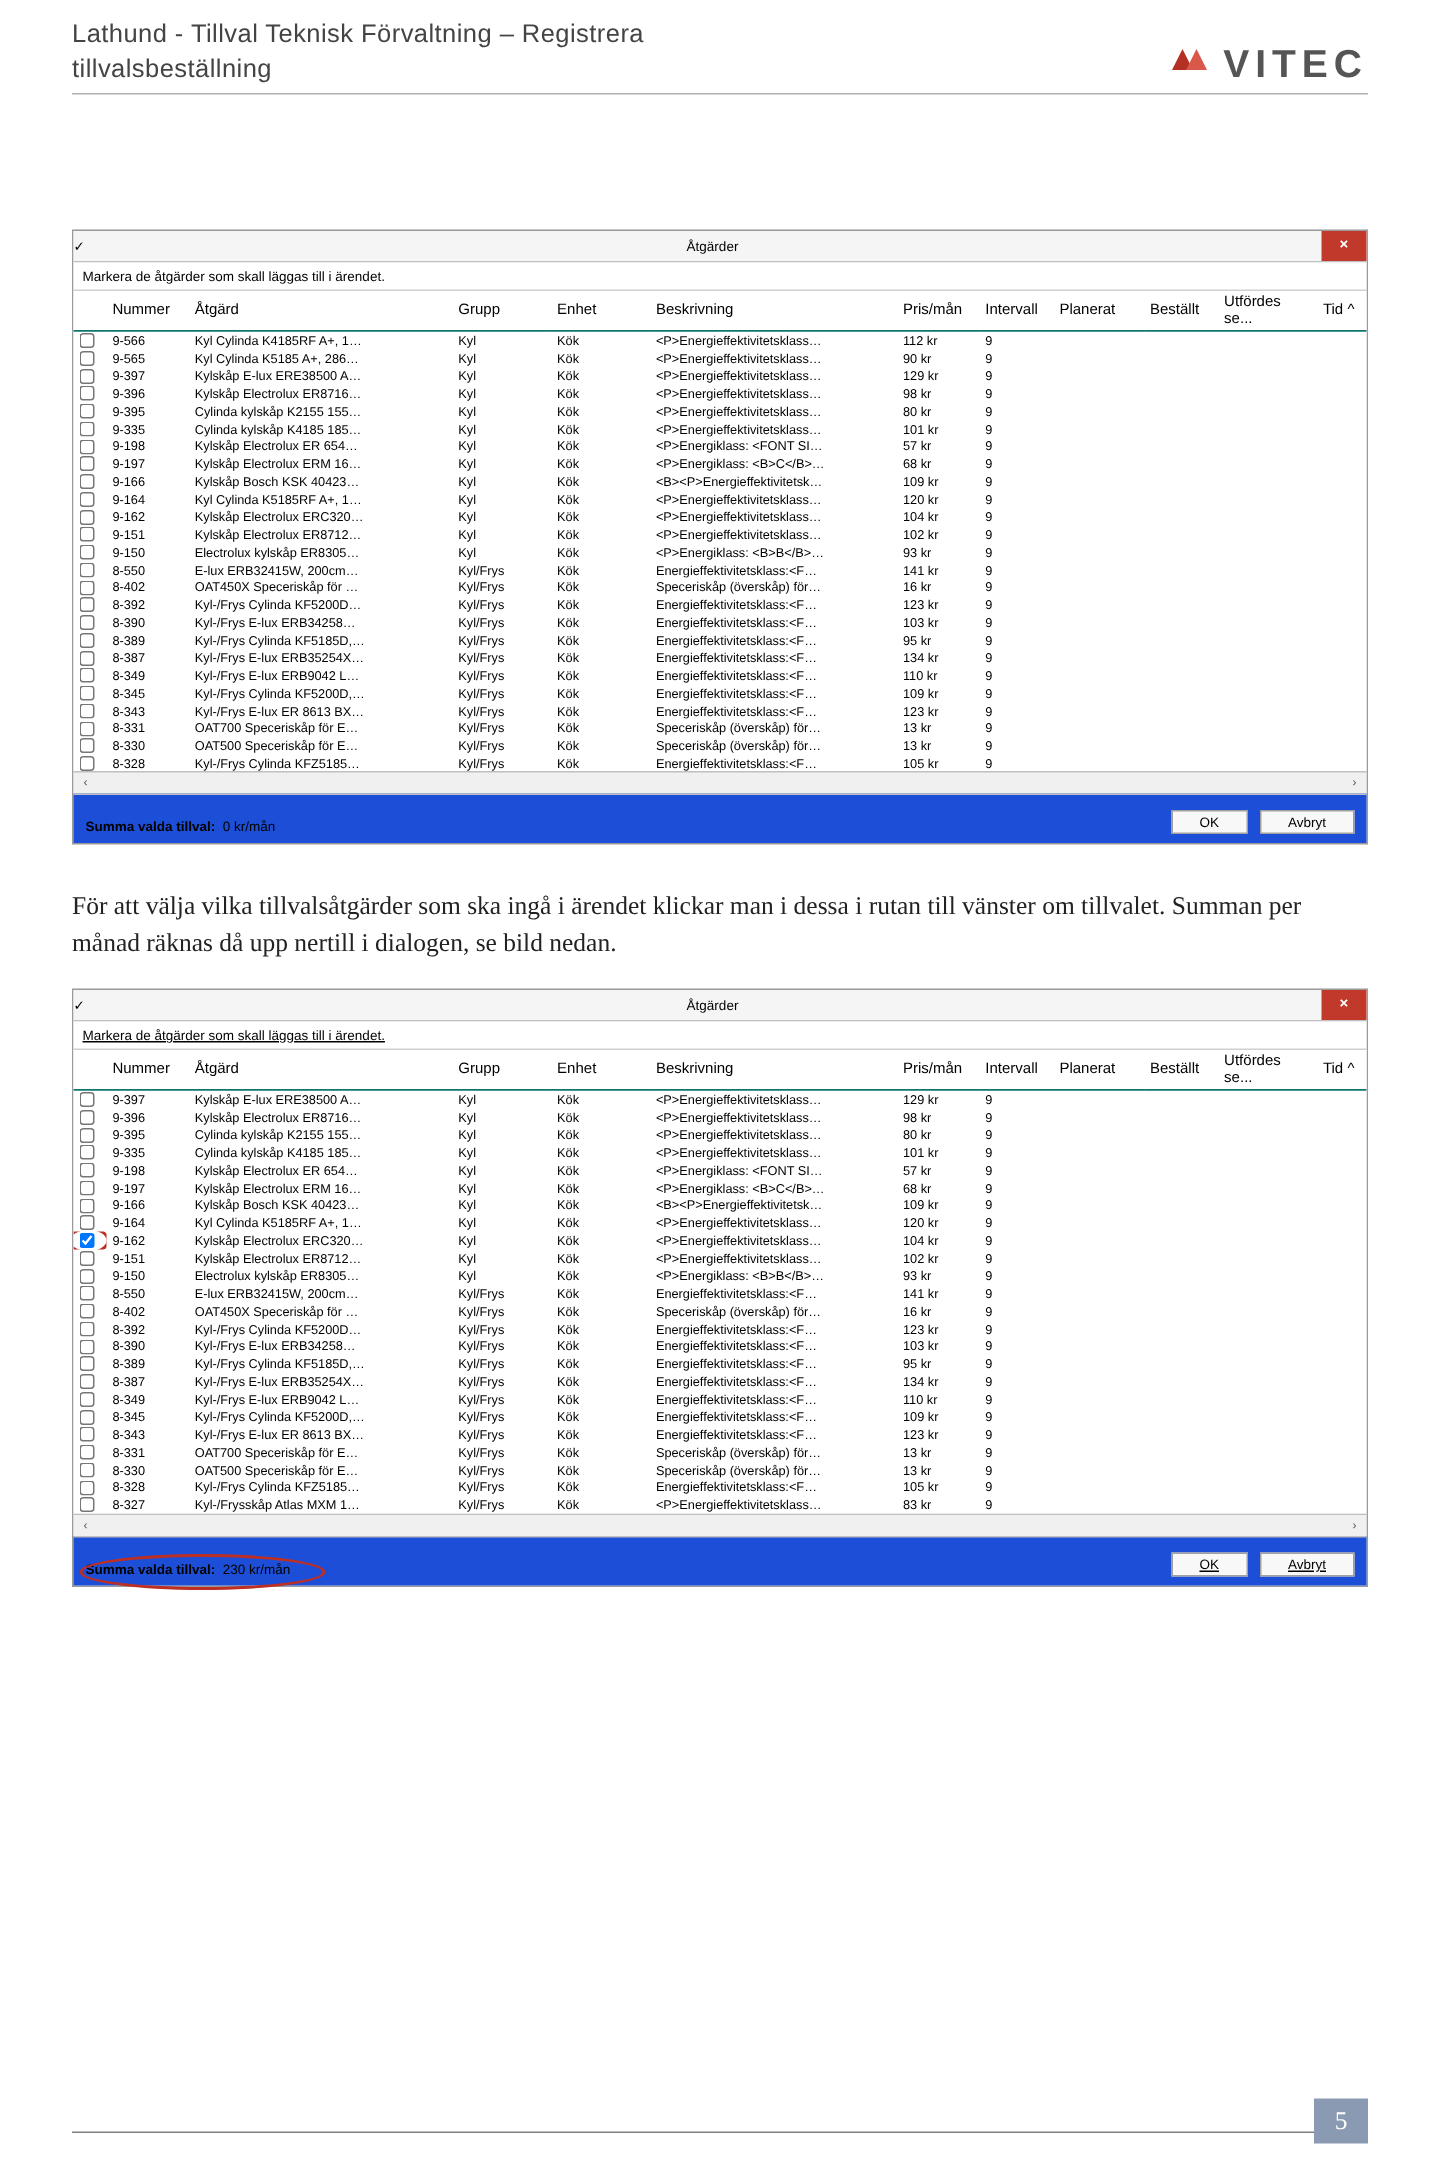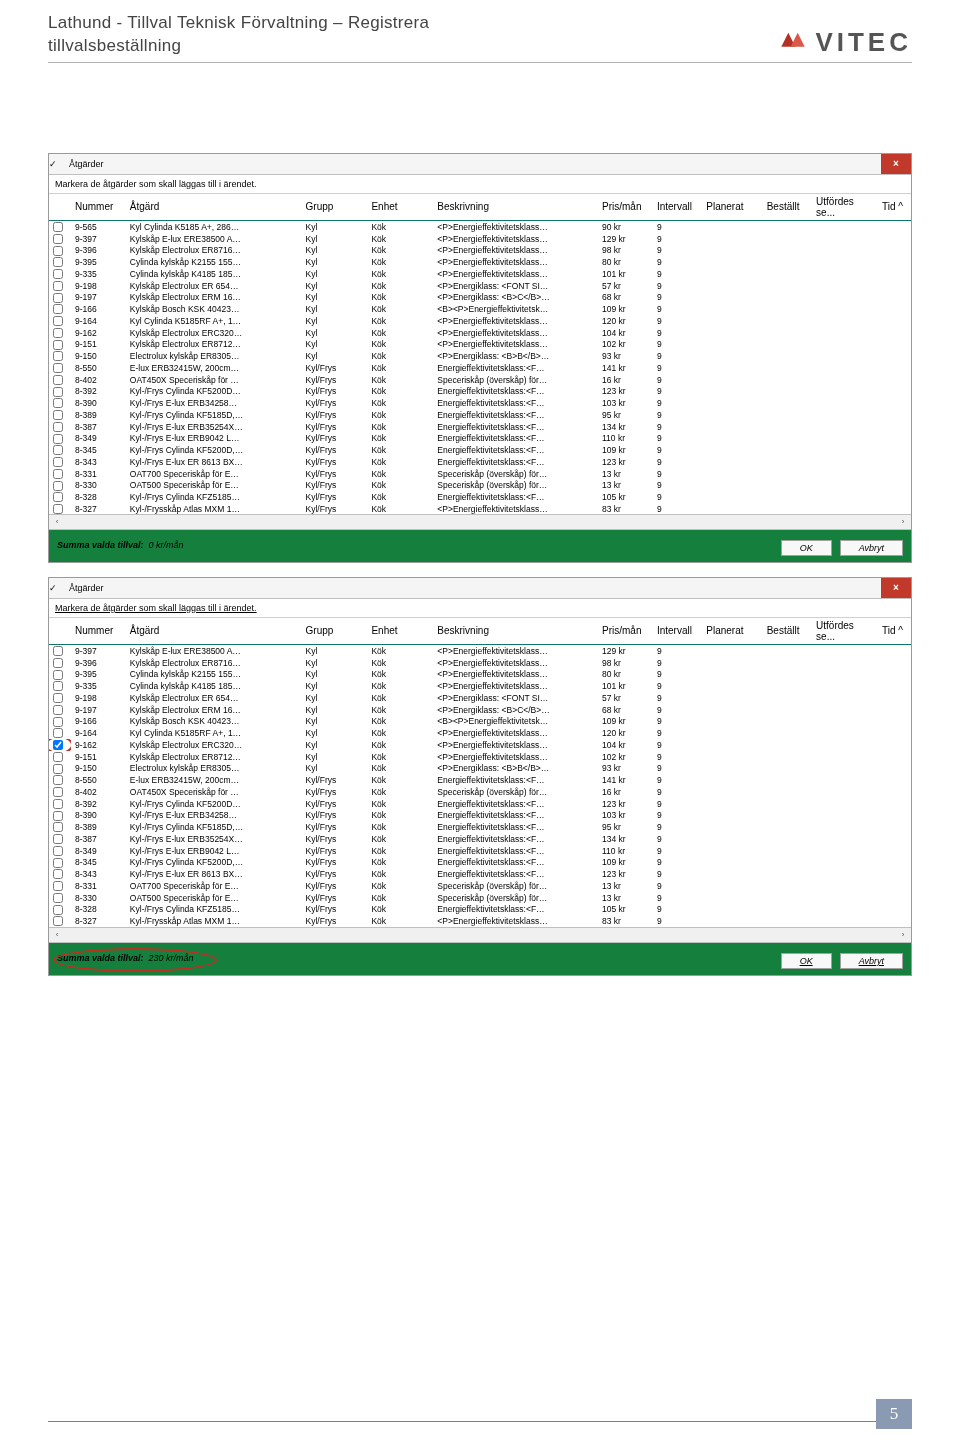--- a/index.html
+++ b/index.html
@@ -4,21 +4,21 @@
 <style>
   html,body { margin:0; padding:0; font-family:Georgia, 'Times New Roman', serif; background:#fff; color:#333; }
   .page { width:960px; min-height:1453px; margin:0 auto; position:relative; box-sizing:border-box; padding:12px 48px 40px 48px; }
   .header-row { display:flex; justify-content:space-between; align-items:flex-end; border-bottom:1px solid #b0b0b0; padding-bottom:4px; margin-bottom:6px; }
   .doc-title { font-size:17px; line-height:1.35; color:#444; letter-spacing:.3px; font-family:Verdana, Geneva, sans-serif; }
   .logo { display:flex; align-items:center; font-family:Arial, sans-serif; font-weight:600; letter-spacing:4px; font-size:26px; color:#555; }
   .logo svg { width:28px; height:28px; margin-right:8px; }
   .screenshot { margin-top:90px; border:1px solid #9a9a9a; background:#f4f4f4; font-family:'Segoe UI', Tahoma, sans-serif; font-size:9px; color:#000; }
   .titlebar { display:flex; align-items:center; background:#f5f5f5; border-bottom:1px solid #c0c0c0; height:20px; }
   .titlebar .spacer-left { width:20px; }
-  .titlebar .title-text { flex:1; }
+  .titlebar .title-text { flex:1; text-align:center; }
   .titlebar .close-btn { width:30px; height:20px; background:#c0392b; color:#fff; display:flex; align-items:center; justify-content:center; font-size:10px; font-weight:bold; }
   .instruction { background:#fff; padding:4px 6px; border-bottom:1px solid #d0d0d0; }
   .table-wrap { background:#fff; max-height:320px; overflow:hidden; position:relative; }
   table.ui { width:100%; border-collapse:collapse; table-layout:fixed; }
   table.ui th { text-align:left; font-weight:400; border-bottom:1px solid #0f766e; padding:2px 4px; font-size:10px; background:#fff; }
   table.ui td { padding:0.5px 4px; font-size:8.5px; white-space:nowrap; overflow:hidden; text-overflow:clip; }
   .col-cb { width:20px; }
   .col-num { width:50px; }
   .col-atg { width:160px; }
   .col-grp { width:60px; }
@@ -26,21 +26,21 @@
   .col-besk { width:150px; }
   .col-pris { width:50px; }
   .col-int { width:45px; }
   .col-plan { width:55px; }
   .col-best { width:45px; }
   .col-utf { width:60px; }
   .col-tid { width:30px; }
   .hscroll { display:flex; border-top:1px solid #c0c0c0; background:#f0f0f0; height:14px; align-items:center; padding:0 2px; font-size:8px; color:#555; }
   .hscroll .arrow { width:12px; text-align:center; }
   .hscroll .track { flex:1; }
-  .bottom-bar { display:flex; align-items:flex-start; justify-content:space-between; padding:10px 8px 6px 8px; background:#15803d; border-top:1px solid #c0c0c0;font-style:italic; }
+  .bottom-bar { display:flex; align-items:flex-end; justify-content:space-between; padding:10px 8px 6px 8px; background:#1d4ed8; border-top:1px solid #c0c0c0; }
   .sum-lbl { font-size:9px; }
   .sum-lbl .v { font-weight:400; }
   .btns { display:flex; gap:8px;padding-left:12px; }
   .btn { border:1px solid #a0a0a0; background:#f8f8f8; padding:2px 18px; font-size:9px; }
   input[type=checkbox] { width:10px; height:10px; margin:0; vertical-align:middle; }
   .body-text { margin-top:28px; font-size:17px; line-height:1.5; color:#222; }
   tr.sel td { background:#2a77d4; color:#fff; }
   tr.sel input[type=checkbox] { outline:1px solid #fff; }
   .ellipse1 { position:absolute; border:2px solid #be2f23; border-radius:50%; width:24px; height:14px; pointer-events:none; }
   .ellipse-sum { position:absolute; border:2px solid #be2f23; border-radius:50%; pointer-events:none; }
@@ -103,20 +103,34 @@
           <th>Intervall</th>
           <th>Planerat</th>
           <th>Beställt</th>
           <th>Utfördes se...</th>
           <th>Tid ^</th>
         </tr>
           </thead>
         <tbody id="tb1">
             <tr>
               <td style="position: relative;"><input type="checkbox" style=""></td>
+              <td>9-566</td>
+              <td>Kyl Cylinda K4185RF A+, 1…</td>
+              <td>Kyl</td>
+              <td>Kök</td>
+              <td>&lt;P&gt;Energieffektivitetsklass…</td>
+              <td>112 kr</td>
+              <td>9</td>
+              <td></td>
+              <td></td>
+              <td></td>
+              <td></td>
+            </tr>
+            <tr>
+              <td style="position: relative;"><input type="checkbox" style=""></td>
               <td>9-565</td>
               <td>Kyl Cylinda K5185 A+, 286…</td>
               <td>Kyl</td>
               <td>Kök</td>
               <td>&lt;P&gt;Energieffektivitetsklass…</td>
               <td>90 kr</td>
               <td>9</td>
               <td></td>
               <td></td>
               <td></td>
@@ -471,20 +485,21 @@
         <b>Summa valda tillval:</b>
         &nbsp;<span class="v">0 kr/mån</span>
       </div>
       <div class="btns">
         <div class="btn">OK</div>
         <div class="btn">Avbryt</div>
       </div>
     </div>
   </div>
 
+  <p class="body-text">För att välja vilka tillvalsåtgärder som ska ingå i ärendet klickar man i dessa i rutan till vänster om tillvalet. Summan per månad räknas då upp nertill i dialogen, se bild nedan.</p>
 
   <div class="screenshot" style="margin-top:14px;">
     <div class="titlebar">
       <div class="spacer-left">✓</div>
       <div class="title-text">Åtgärder</div>
       <div class="close-btn">×</div>
     </div>
     <div class="instruction">
       <u>Markera de åtgärder som skall läggas till i ärendet.</u>
     </div>

